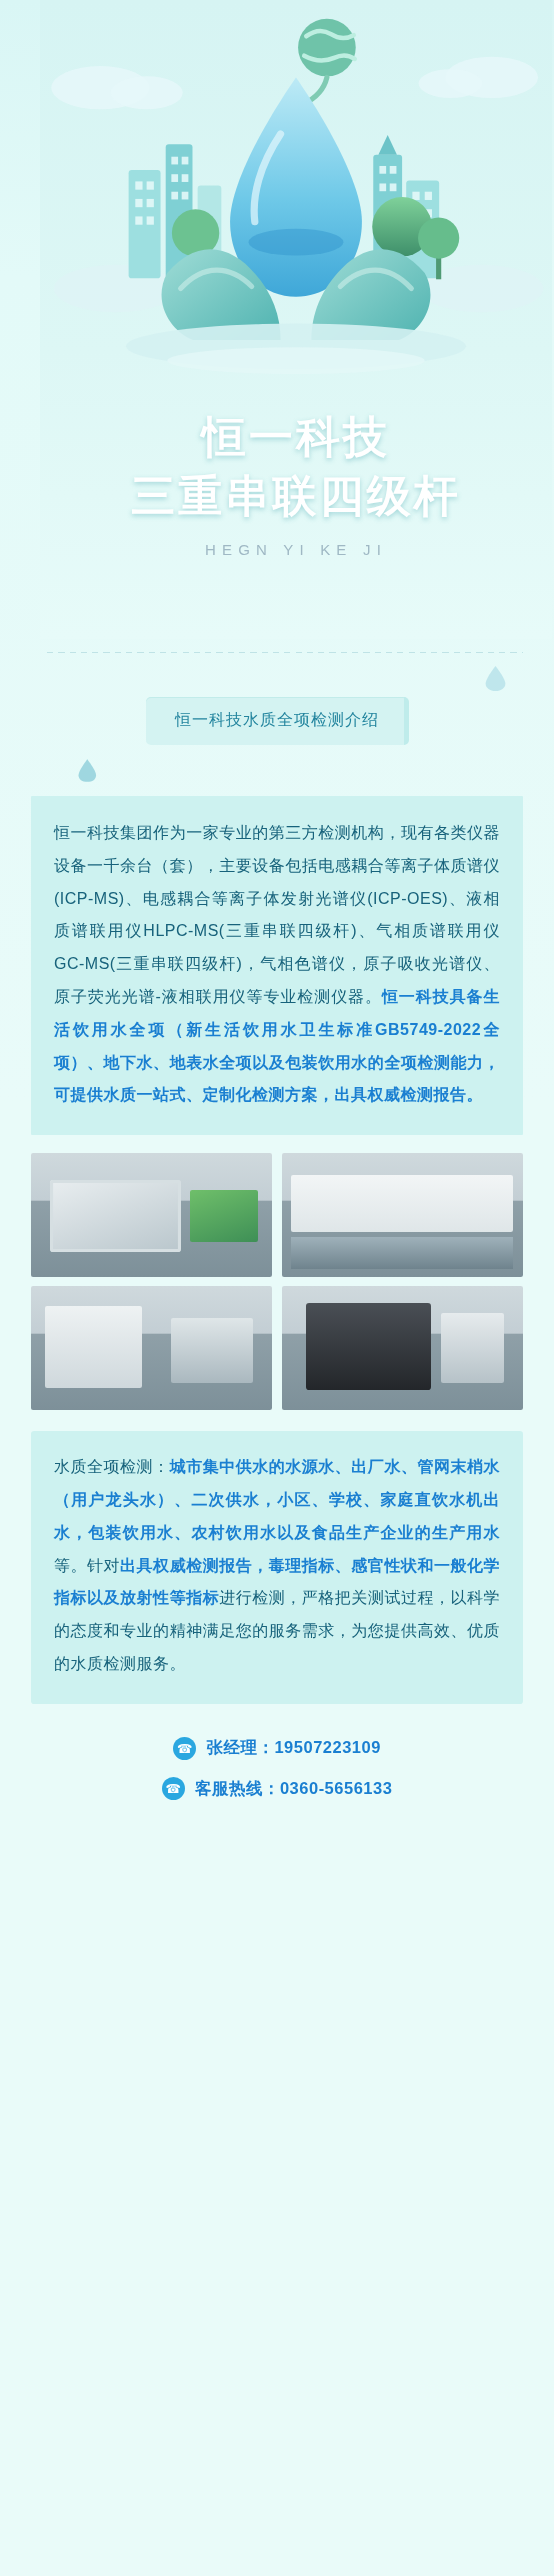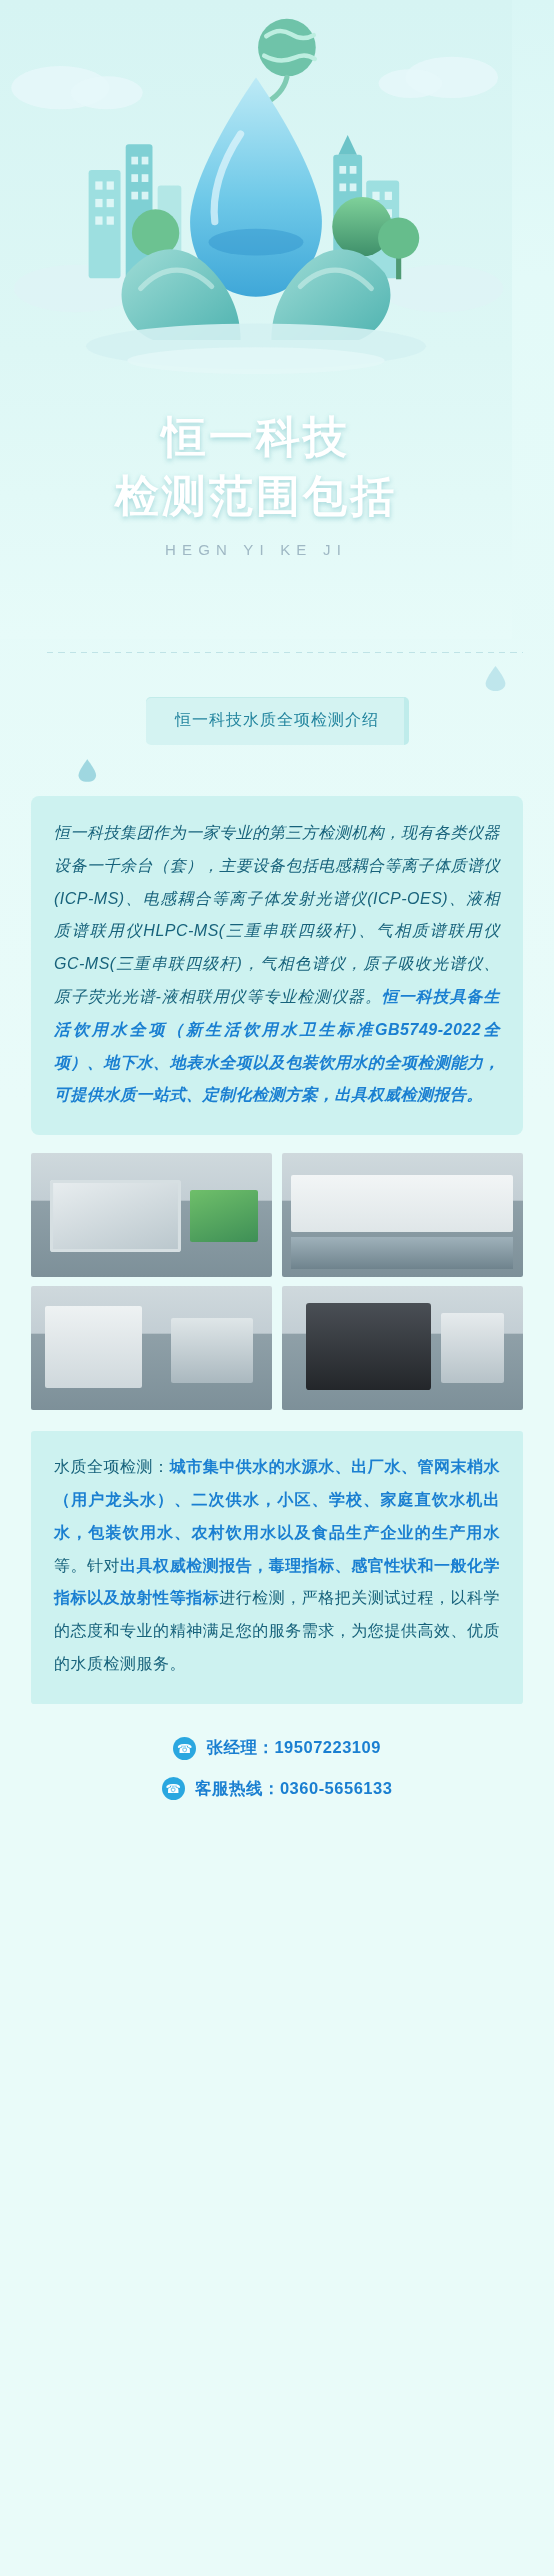--- a/index.html
+++ b/index.html
@@ -16,20 +16,21 @@
     overflow: hidden;
   }
 
   
   .hero {
     position: relative;
     width: 512px;
     height: 639px;
     background: linear-gradient(180deg, #d6f4f3 0%, #ddf7f5 55%, #e7fbf9 100%);
     overflow: hidden;
+    margin-left: 40px;
   }
   .hero-art {
     position: absolute;
     left: 50%;
     transform: translateX(-50%);
     top: 0px;
     width: 515px;
     height: 402px;
   }
   .hero-title {
@@ -118,23 +119,22 @@
 
   .drop2 {
     width: 20.6px; height: 25px;
     margin: 13.4px 0 0 77px;
   }
 
   
   .card {
     margin: 13.4px 31px 0 31px;
     background: #cdf2f0;
-    border-radius: 8px;
+    border-radius: 1px;
     padding: 20.6px 23px 23px 23px;
-    font-style: italic;
   }
   .card p {
     color: #17627b;
     font-size: 16px;
     line-height: 2.05;
     letter-spacing: 0.5px;
     text-align: justify;
   }
   .card .hl {
     color: #1a7fd1;
@@ -340,21 +340,21 @@
         <path d="M276 560 C 320 512, 372 514, 414 556" stroke="#cdefe9" stroke-width="10" fill="none" stroke-linecap="round" opacity="0.6"></path>
         <path d="M724 560 C 680 512, 628 514, 586 556" stroke="#cdefe9" stroke-width="10" fill="none" stroke-linecap="round" opacity="0.6"></path>
 
         <ellipse cx="500" cy="672" rx="330" ry="44" fill="#d4f1f2" opacity="0.9"></ellipse>
         <ellipse cx="500" cy="700" rx="250" ry="26" fill="#e3f8f8" opacity="0.8"></ellipse>
       </svg>
     </div>
 
     <div class="hero-title">
       <span>恒一科技</span>
-      <span class="l2">检测范围包括</span>
+      <span class="l2">三重串联四级杆</span>
     </div>
     <div class="hero-sub">HEGN YI KE JI</div>
   </div>
 
 
   <div class="divider-dots"></div>
 
   <div class="drop">
     <svg viewBox="0 0 44 52" width="23" height="27" xmlns="http://www.w3.org/2000/svg">
       <path d="M22 2 C22 2, 3 26, 3 36 C3 44, 11 50, 22 50 C33 50, 41 44, 41 36 C41 26, 22 2, 22 2 Z" fill="#bfe6ec"></path>

